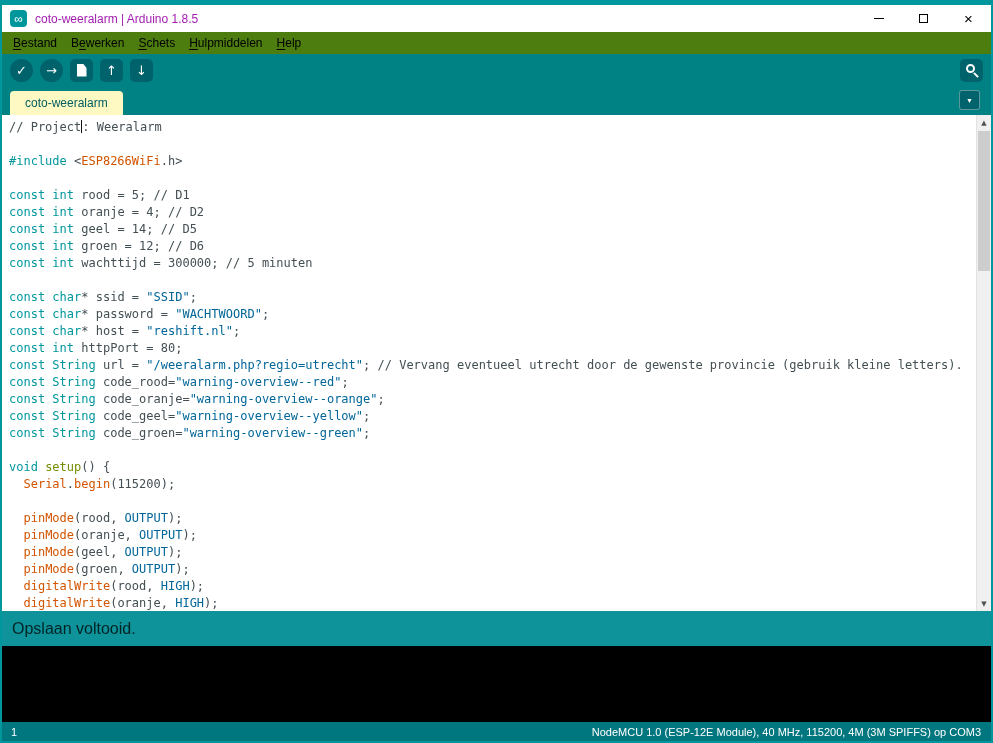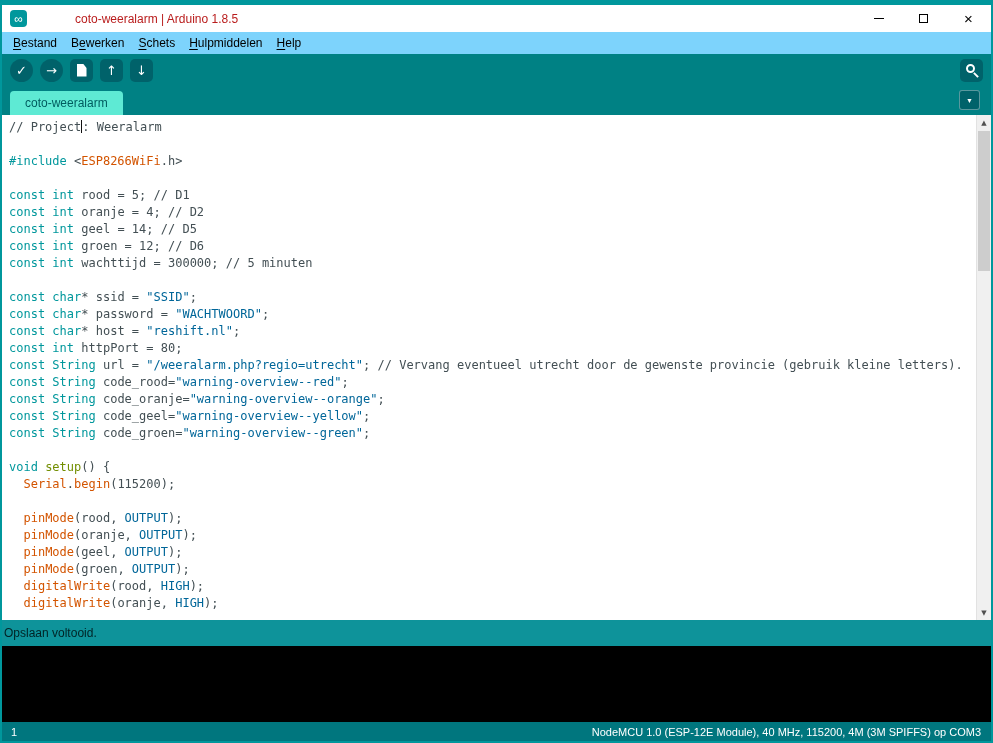--- a/index.html
+++ b/index.html
@@ -10,46 +10,46 @@
   }
   *{margin:0;padding:0;box-sizing:border-box;}
   body{width:993px;height:743px;overflow:hidden;font-family:"Liberation Sans",sans-serif;background:#888;}
   .window{width:993px;height:743px;display:flex;flex-direction:column;background:#fff;
     border-left:2px solid var(--accent);border-right:2px solid var(--accent);
     border-bottom:2px solid var(--accent);border-top:5px solid var(--accent);}
   
   .titlebar{height:27px;flex:0 0 auto;background:#fff;display:flex;align-items:center;padding-left:8px;gap:8px;}
   .app-icon{width:17px;height:17px;border-radius:4px;background:var(--accent);color:#fff;
     display:flex;align-items:center;justify-content:center;font-size:12px;line-height:1;flex:0 0 auto;}
-  .title{font-size:12px;color:#b91c1c;margin-left:40px;}
+  .title{font-size:12px;color:#a21caf;}
   .win-controls{margin-left:auto;display:flex;height:100%;}
   .win-btn{width:45px;height:100%;display:flex;align-items:center;justify-content:center;background:#fff;border:none;cursor:pointer;}
   .min-glyph{width:10px;height:1px;background:#000;display:block;}
   .max-glyph{width:9px;height:9px;border:1px solid #000;display:block;}
   .close-glyph{font-size:15px;line-height:1;color:#000;}
   
-  .menubar{height:22px;flex:0 0 auto;background:#7dd3fc;display:flex;align-items:center;padding-left:4px;font-size:12px;color:#000;}
+  .menubar{height:22px;flex:0 0 auto;background:#4d7c0f;display:flex;align-items:center;padding-left:4px;font-size:12px;color:#000;}
   .menu-item{padding:3px 7px;cursor:default;}
   .menu-item u{text-underline-offset:2px;}
   
   .toolbar{height:32px;flex:0 0 auto;background:var(--toolbar-bg);display:flex;align-items:center;padding:0 8px;gap:7px;}
   .tb{width:23px;height:23px;border:none;background:var(--button-bg);color:#fff;display:flex;
     align-items:center;justify-content:center;font-size:13px;line-height:1;cursor:pointer;padding:0;
     font-family:"DejaVu Sans",sans-serif;}
   .tb.circle{border-radius:50%;}
   .tb.square{border-radius:5px;}
   .tb .glyph{pointer-events:none;}
   .spacer{flex:1;}
   .doc-icon{width:10px;height:13px;background:#fff;display:inline-block;
     clip-path:polygon(0 0,65% 0,100% 35%,100% 100%,0 100%);}
   .mag{position:relative;width:9px;height:9px;border:2px solid #fff;border-radius:50%;display:inline-block;margin:-3px 3px 0 0;}
   .mag::after{content:"";position:absolute;width:2px;height:6px;background:#fff;transform:rotate(-45deg);left:7px;top:6px;}
   
   .tabbar{height:29px;flex:0 0 auto;background:var(--tab-bg);display:flex;align-items:flex-end;padding-left:8px;position:relative;}
-  .tab{background:#5eead4;color:#005C5F;font-size:12px;padding:5px 15px 5px;border-radius:4px 4px 0 0;cursor:pointer;text-align:center;}
+  .tab{background:#fef9c3;color:#005C5F;font-size:12px;padding:5px 15px 5px;border-radius:4px 4px 0 0;cursor:pointer;text-align:center;}
   .tab-menu{position:absolute;right:11px;top:4px;width:21px;height:20px;background:var(--button-bg);
     border:1px solid rgba(255,255,255,0.35);border-radius:3px;color:#fff;font-size:7px;line-height:1;
     display:flex;align-items:center;justify-content:center;cursor:pointer;}
   
   .editor{flex:1 1 auto;background:var(--editor-bg);position:relative;overflow:hidden;}
   .code{position:absolute;top:0;left:0;right:15px;bottom:0;padding:4px 0 0 7px;
     font-family:"DejaVu Sans Mono","Liberation Mono",monospace;font-size:12px;line-height:17px;
     color:var(--text);white-space:pre;overflow:hidden;}
   .code-line{height:17px;white-space:pre;}
   .tok-p{color:var(--text);}
@@ -58,22 +58,22 @@
   .tok-s{color:var(--structure);margin-top:40px;}
   .tok-l{color:var(--literal);}
   .tok-c{color:var(--comment);}
   .caret{display:inline-block;width:1px;height:13px;background:#111;vertical-align:middle;margin-bottom:2px;}
   .vscroll{position:absolute;top:0;right:0;bottom:0;width:15px;background:#F0F0F0;border-left:1px solid #E2E2E2;}
   .sb-btn{height:15px;width:100%;display:flex;align-items:center;justify-content:center;
     font-size:7px;color:#505050;cursor:pointer;font-family:"DejaVu Sans",sans-serif;}
   .sb-btn.down{position:absolute;bottom:0;left:0;}
   .sb-thumb{position:absolute;top:16px;left:1px;right:1px;height:140px;background:#CDCDCD;cursor:pointer;}
   
-  .statusbar{height:26px;flex:0 0 auto;background:var(--status-bg);display:flex;align-items:center;
-    padding-left:2px;font-size:12px;color:var(--status-fg);}
+  .statusbar{height:35px;flex:0 0 auto;background:var(--status-bg);display:flex;align-items:center;
+    padding-left:10px;font-size:16px;color:var(--status-fg);}
   
   .console{height:76px;flex:0 0 auto;background:var(--console-bg);font-family:"DejaVu Sans Mono",monospace;
     font-size:11px;color:#fff;padding:3px 6px;overflow:hidden;}
   
   .footer{height:19px;flex:0 0 auto;background:var(--footer-bg);display:flex;align-items:center;
     justify-content:space-between;padding:0 10px 0 9px;color:#fff;font-size:11px;}
 </style>
 </head>
 <body>
 

